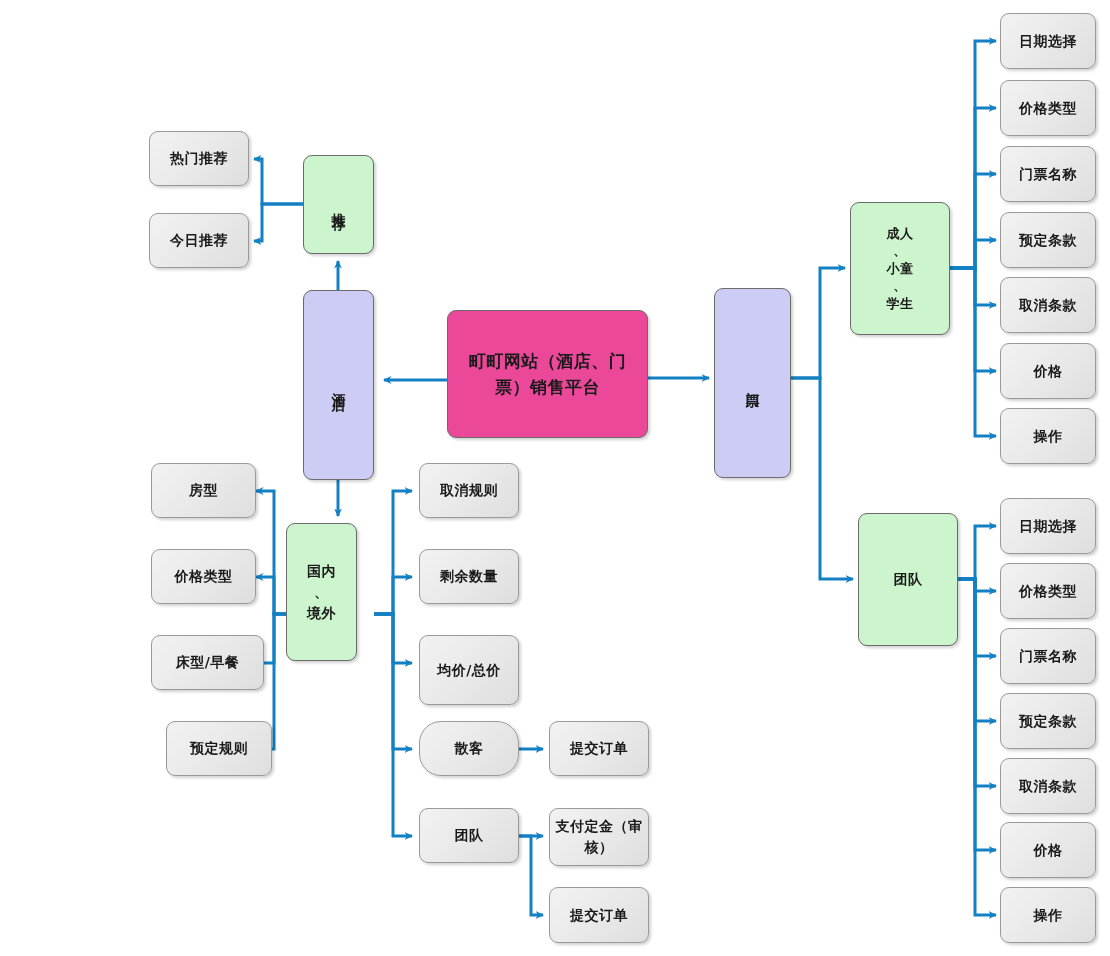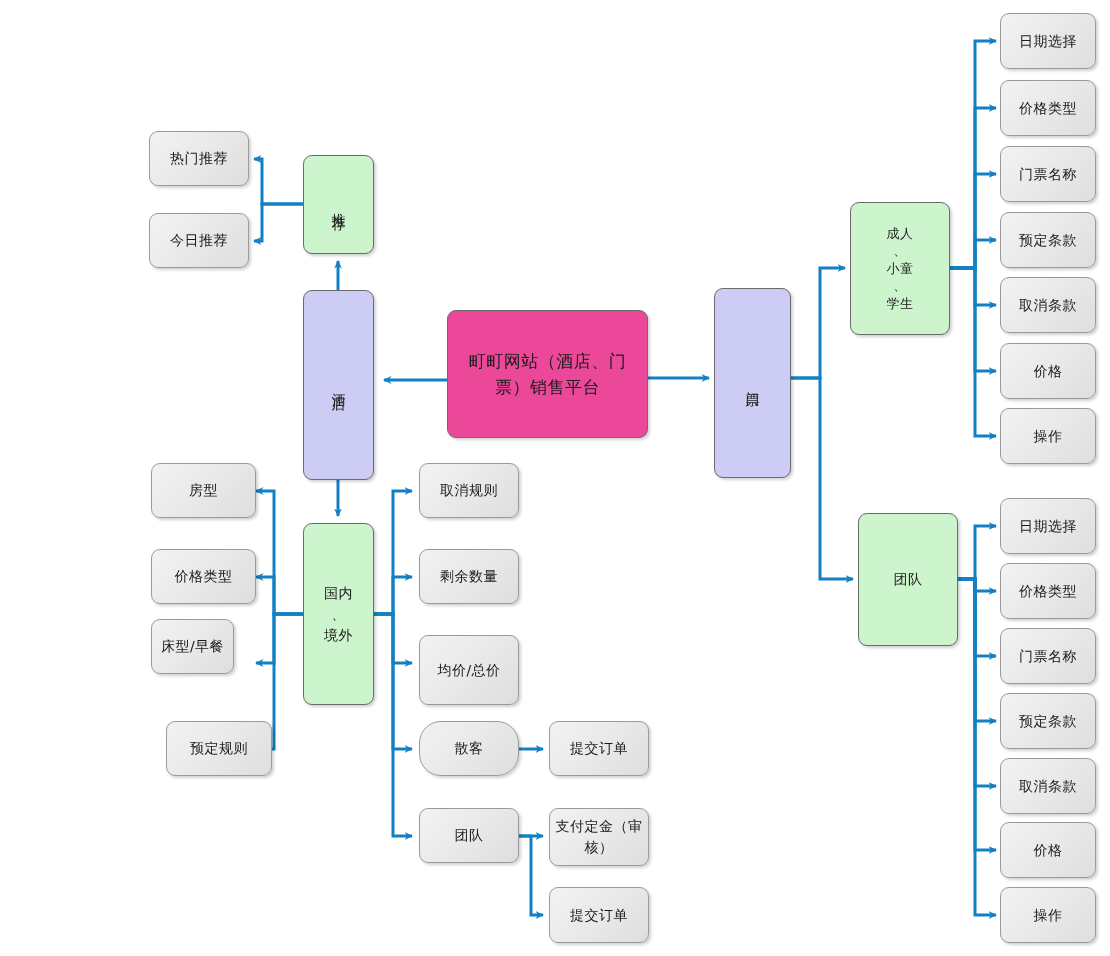--- a/index.html
+++ b/index.html
@@ -58,20 +58,21 @@
     font-size: 17px;
     line-height: 1.55;
   }
   .node.vertical {
     writing-mode: vertical-rl;
     text-orientation: upright;
     letter-spacing: 3px;
   }
   .node-label {
     display: block;
+    font-weight: bold;
   }
 </style>
 </head>
 <body>
 
 <div id="canvas">
 
   <svg id="connectors" viewBox="0 0 1110 956">
     <defs>
       <marker id="arrowR" markerWidth="9" markerHeight="9" refX="7.5" refY="4.5" orient="auto" markerUnits="userSpaceOnUse">
@@ -145,35 +146,35 @@
   </div>
 
   <div class="node gray" style="left:149px; top:131px; width:100px; height:55px;">
     <span class="node-label">热门推荐</span>
   </div>
 
   <div class="node gray" style="left:149px; top:213px; width:100px; height:55px;">
     <span class="node-label">今日推荐</span>
   </div>
 
-  <div class="node green" style="left:303px; top:523px; width:71px; height:182px;">
+  <div class="node green" style="left:286px; top:523px; width:71px; height:138px;">
     <span class="node-label">国内
 、
 境外</span>
   </div>
 
   <div class="node gray" style="left:151px; top:463px; width:105px; height:55px;">
     <span class="node-label">房型</span>
   </div>
 
   <div class="node gray" style="left:151px; top:549px; width:105px; height:55px;">
     <span class="node-label">价格类型</span>
   </div>
 
-  <div class="node gray" style="left:151px; top:619px; width:83px; height:55px;">
+  <div class="node gray" style="left:151px; top:635px; width:113px; height:55px;">
     <span class="node-label">床型/早餐</span>
   </div>
 
   <div class="node gray" style="left:166px; top:721px; width:106px; height:55px;">
     <span class="node-label">预定规则</span>
   </div>
 
   <div class="node gray" style="left:419px; top:463px; width:100px; height:55px;">
     <span class="node-label">取消规则</span>
   </div>

